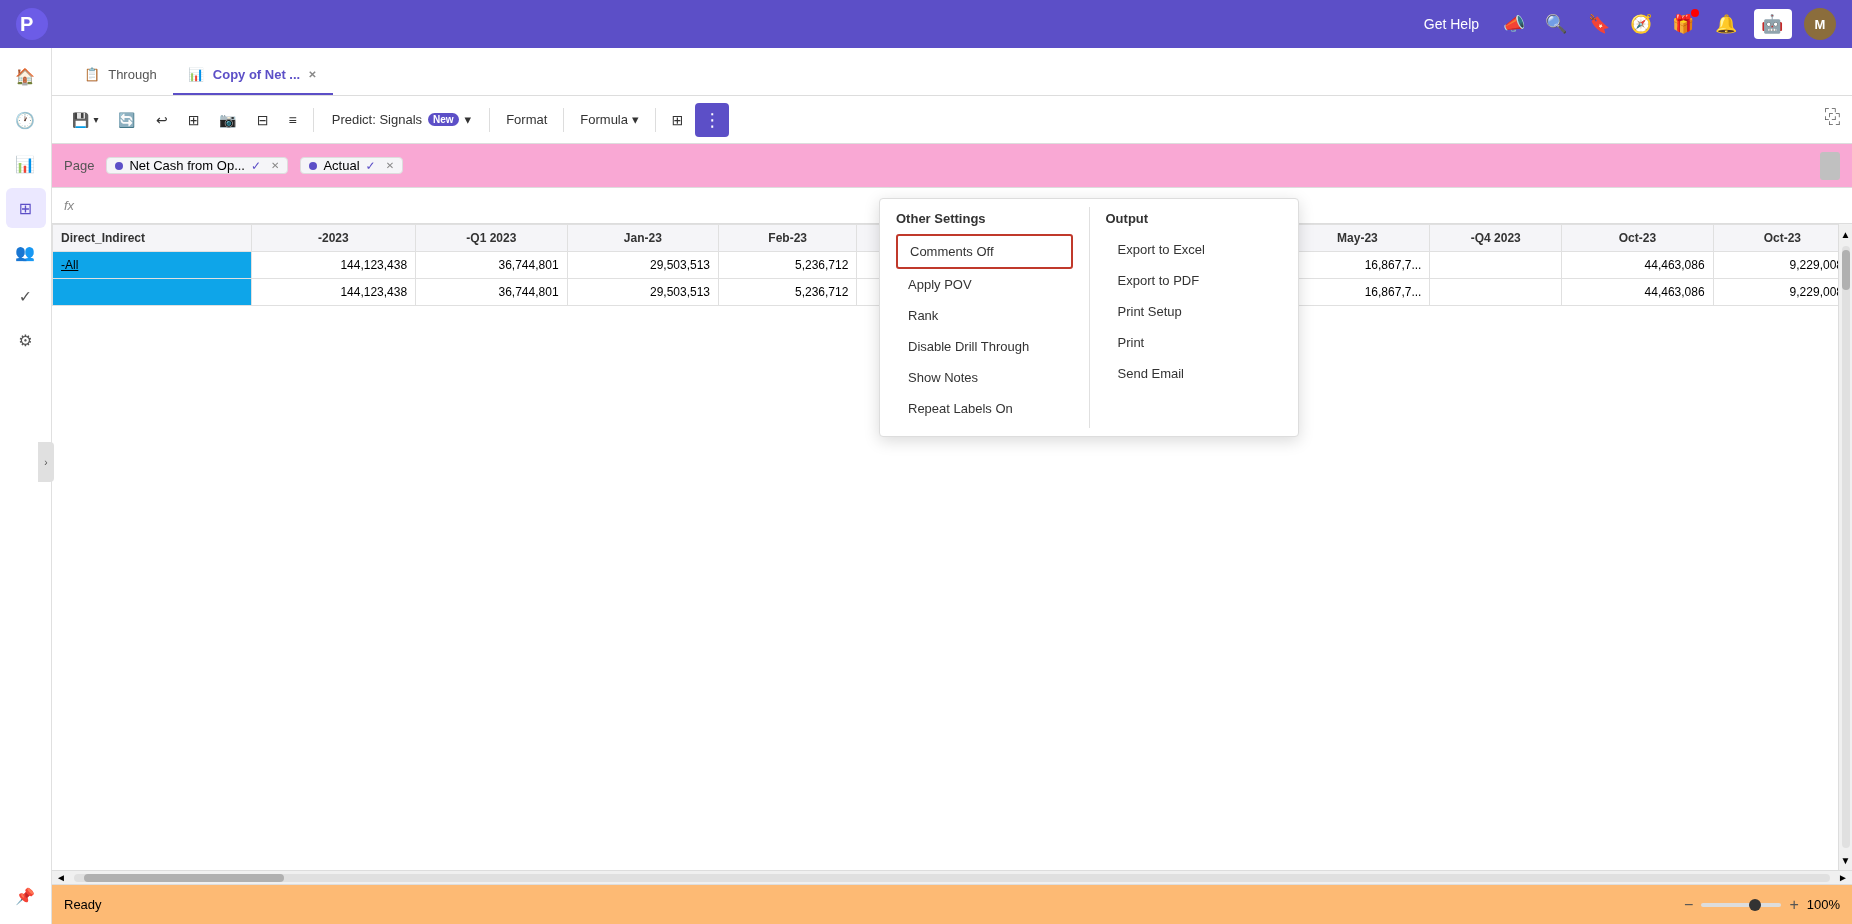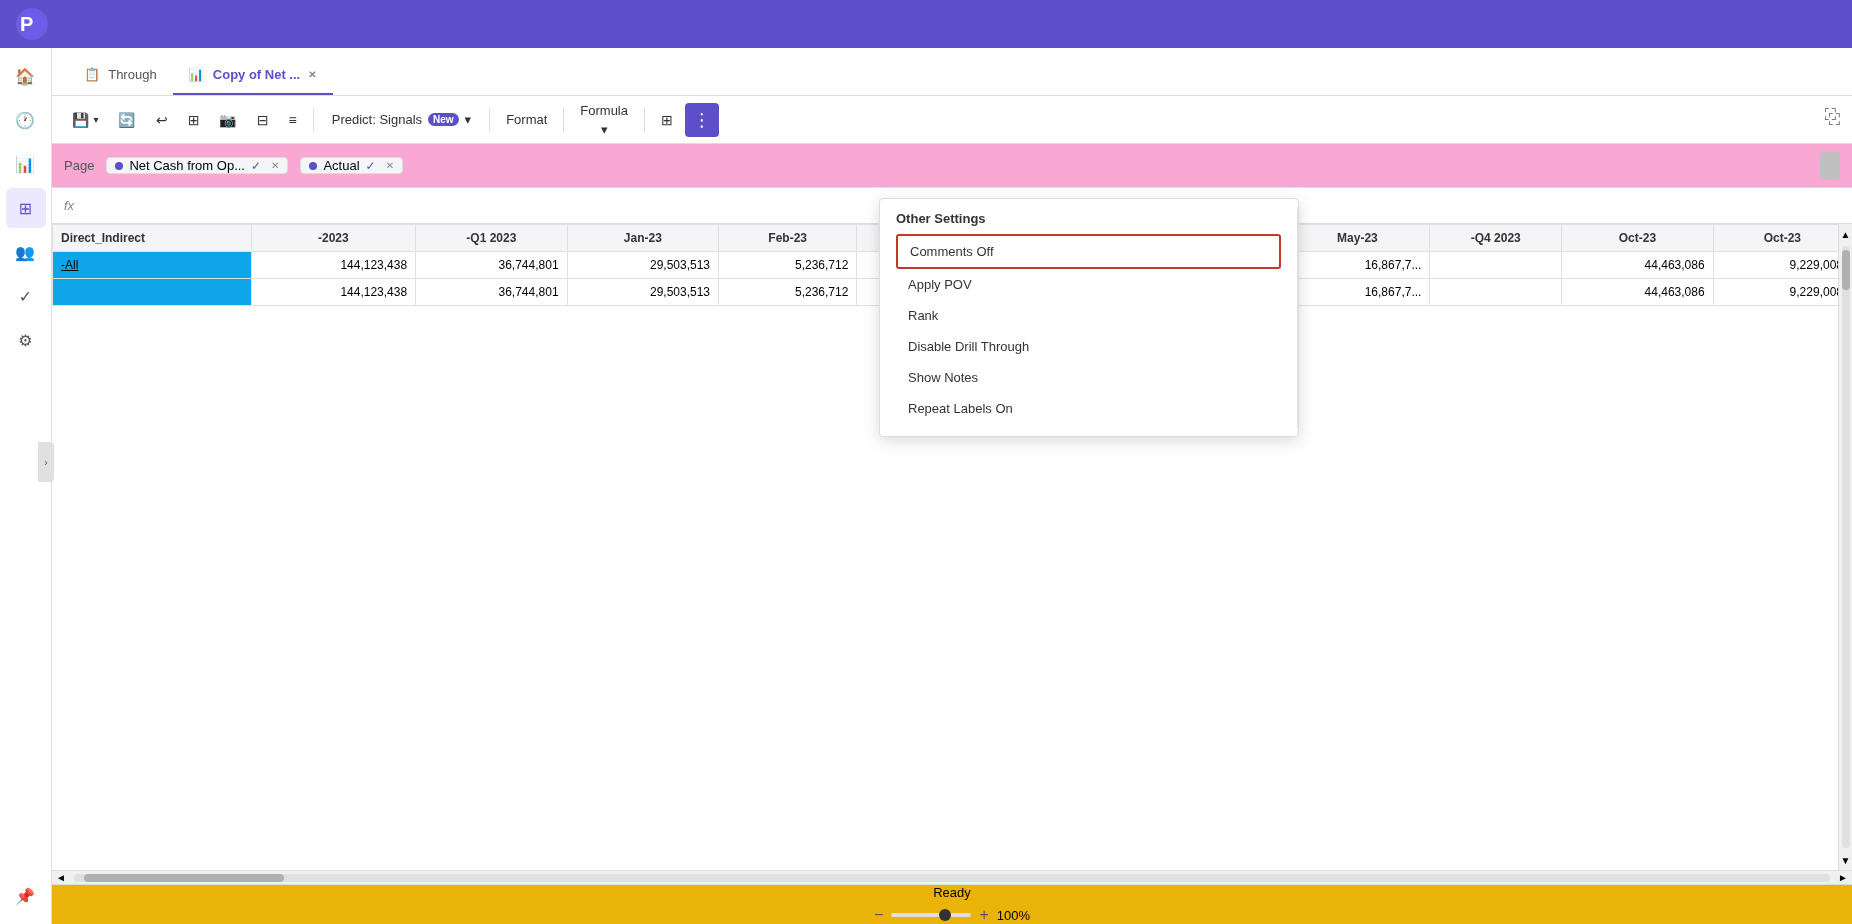--- a/index.html
+++ b/index.html
@@ -97,21 +97,21 @@
     .new-badge {
       background: #5c4fc7; color: white; font-size: 10px; padding: 1px 5px;
       border-radius: 8px; font-weight: bold;
     }
     .toolbar-text-btn {
       background: none; border: none; cursor: pointer; color: #333;
       font-size: 13px; padding: 0 8px; height: 34px;
     }
     .formula-btn {
       display: flex; align-items: center; gap: 4px; background: none; border: none;
-      cursor: pointer; color: #333; font-size: 13px; padding: 0 8px; height: 34px; flex-direction: column;
+      cursor: pointer; color: #333; font-size: 13px; padding: 0 8px; height: 34px;
     }
     .more-btn {
       width: 34px; height: 34px; background: #5c4fc7; border: none; border-radius: 4px;
       cursor: pointer; color: white; font-size: 18px; display: flex;
       align-items: center; justify-content: center;
     }
     #toolbar-expand {
       margin-left: auto; background: none; border: none; cursor: pointer;
       font-size: 16px; color: #555;
     }
@@ -162,24 +162,23 @@
     }
     table.data-table th {
       background: #f5f5f8; font-weight: 600; text-align: center; color: #333;
     }
     table.data-table td:first-child { text-align: left; font-weight: 500; }
     .row-label { text-align: left !important; background: #0ea5e9; text-decoration: underline; }
 
     
     #status-bar {
       position: absolute; bottom: 0; left: 0; right: 0; height: 40px;
-      background: #eab308; border-top: 1px solid #ddd;
+      background: #fdba74; border-top: 1px solid #ddd;
       display: flex; align-items: center; padding: 0 12px;
       justify-content: space-between;
-      flex-direction: column;
     }
     #h-scrollbar {
       position: absolute; bottom: 40px; left: 0; right: 0; height: 14px;
       background: #f0f0f0; border-top: 1px solid #ddd; display: flex; align-items: center;
     }
     #h-scroll-track { flex: 1; height: 8px; background: #e0e0e0; border-radius: 4px; margin: 0 4px; position: relative; }
     #h-scroll-thumb { width: 200px; height: 8px; background: #b0b0b0; border-radius: 4px; position: absolute; left: 10px; }
     #v-scrollbar {
       position: absolute; top: 0; right: 0; bottom: 54px; width: 14px;
       background: #f0f0f0; border-left: 1px solid #ddd; display: flex; flex-direction: column; align-items: center;
@@ -226,20 +225,35 @@
       cursor: pointer; display: flex; align-items: center; justify-content: center;
       font-size: 10px; color: #555; border-radius: 0 4px 4px 0; z-index: 10;
     }
   </style>
 </head>
 <body>
 
 <div id="top-bar">
   <div id="top-bar-left">
     <button class="top-bar-btn" style="font-size:20px;font-weight:bold;background:#6c5ce7;border-radius:50%;width:32px;height:32px;color:white;border:none;cursor:pointer;">P</button>
+  </div>
+  <div id="top-bar-right">
+    <button class="get-help-btn">Get Help</button>
+    <button class="top-bar-btn">📣</button>
+    <button class="top-bar-btn">🔍</button>
+    <button class="top-bar-btn">🔖</button>
+    <button class="top-bar-btn">🧭</button>
+    <button class="top-bar-btn" style="position:relative;">
+      🎁<span style="position:absolute;top:0;right:0;width:8px;height:8px;background:red;border-radius:50%;font-size:0;"></span>
+    </button>
+    <button class="top-bar-btn">🔔</button>
+    <button class="robot-btn">
+      <span class="robot-icon">🤖</span>
+    </button>
+    <button class="avatar-btn">M</button>
   </div>
 </div>
 
 <div id="left-sidebar">
   <div class="sidebar-icon">🏠</div>
   <div class="sidebar-icon">🕐</div>
   <div class="sidebar-icon">📊</div>
   <div class="sidebar-icon active">⊞</div>
   <div class="sidebar-icon">👥</div>
   <div class="sidebar-icon">✓</div>
@@ -420,15 +434,23 @@
       <div class="dropdown-col">
         <div class="dropdown-col-title">Other Settings</div>
         <div class="dropdown-item highlighted">Comments Off</div>
         <div class="dropdown-item">Apply POV</div>
         <div class="dropdown-item">Rank</div>
         <div class="dropdown-item">Disable Drill Through</div>
         <div class="dropdown-item">Show Notes</div>
         <div class="dropdown-item">Repeat Labels On</div>
       </div>
       <div class="dropdown-divider"></div>
+      <div class="dropdown-col">
+        <div class="dropdown-col-title">Output</div>
+        <div class="dropdown-item">Export to Excel</div>
+        <div class="dropdown-item">Export to PDF</div>
+        <div class="dropdown-item">Print Setup</div>
+        <div class="dropdown-item">Print</div>
+        <div class="dropdown-item">Send Email</div>
+      </div>
     </div>
   </div>
 </div>
 
 </body></html>

